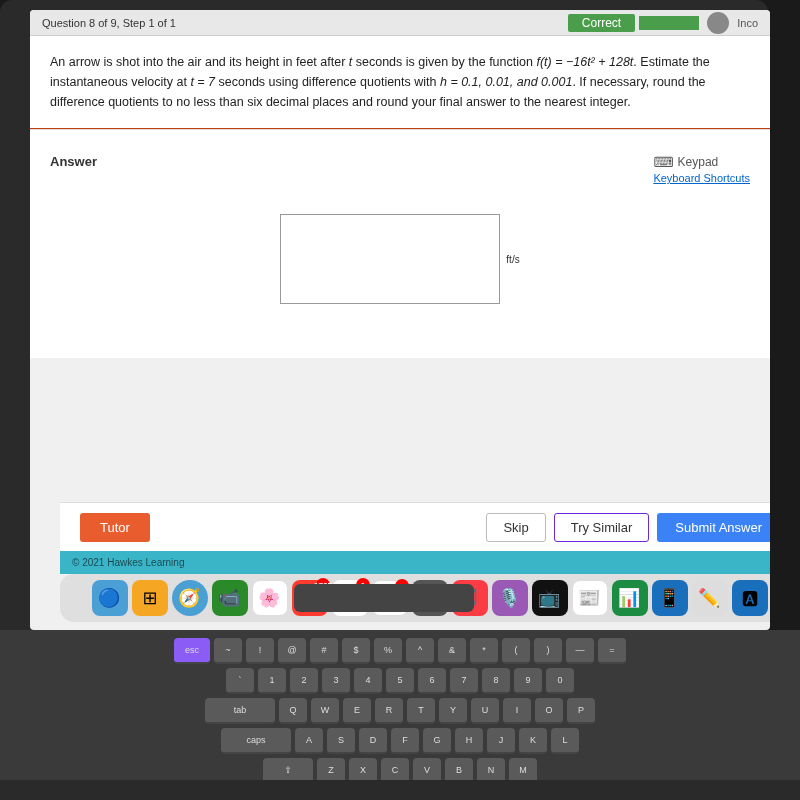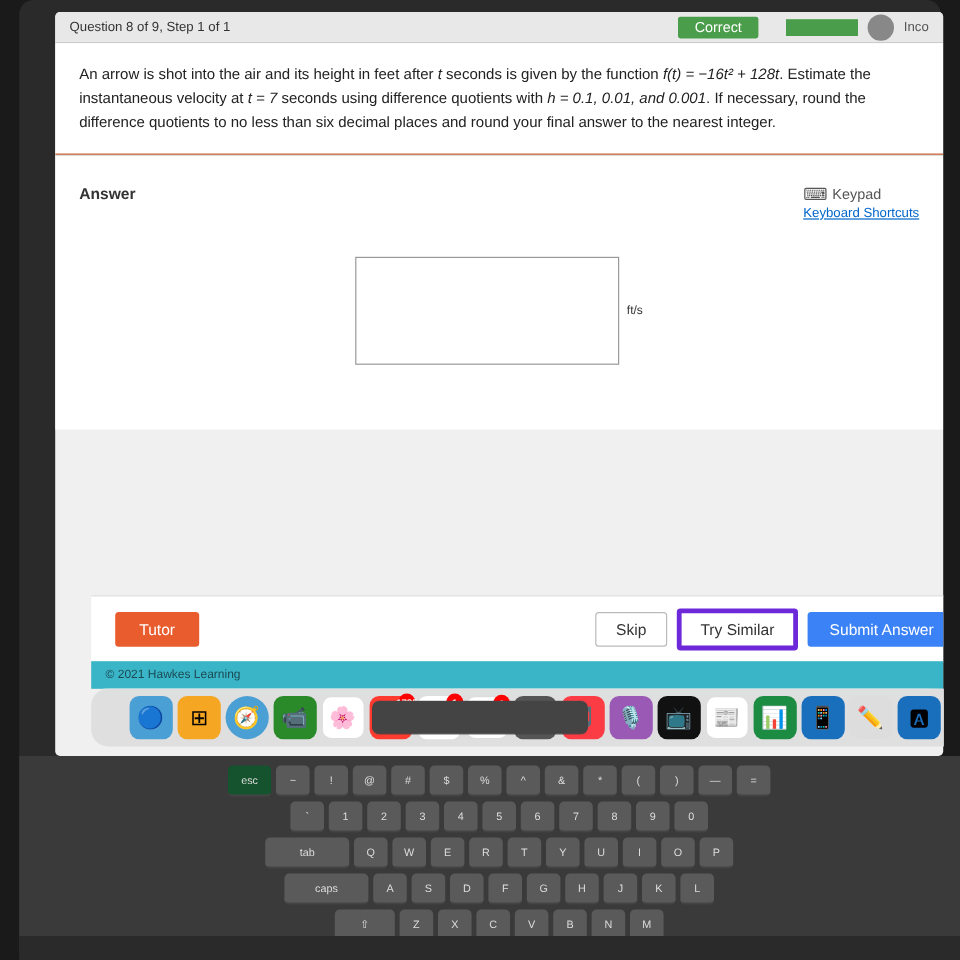--- a/index.html
+++ b/index.html
@@ -9,21 +9,21 @@
       background: #1a1a1a;
       font-family: -apple-system, BlinkMacSystemFont, 'Helvetica Neue', Arial, sans-serif;
       overflow: hidden;
       position: relative;
     }
 
     
     .laptop-outer {
       position: absolute;
       top: 0;
-      left: 16px;
+      left: 0;
       width: 768px;
       height: 800px;
       background: #2a2a2a;
       border-radius: 12px 12px 0 0;
     }
 
     
     .screen {
       position: absolute;
       top: 10px;
@@ -52,21 +52,21 @@
       flex: 1;
     }
 
     .status-correct {
       background: #4a9d4a;
       color: white;
       padding: 2px 14px;
       font-size: 12px;
       font-weight: 500;
       border-radius: 2px;
-      margin-right: 23px;
+      margin-right: 4px;
     }
 
     .status-bar-fill {
       width: 60px;
       height: 14px;
       background: #4a9d4a;
       display: inline-block;
       vertical-align: middle;
       margin-right: 8px;
     }
@@ -206,21 +206,21 @@
       border: 1px solid #bbb;
       padding: 6px 16px;
       font-size: 13px;
       border-radius: 3px;
       cursor: pointer;
       color: #333;
     }
 
     .try-similar-btn {
       background: white;
-      border: 4px solid #6d28d9;
+      border: 1px solid #6d28d9;
       padding: 6px 16px;
       font-size: 13px;
       border-radius: 3px;
       cursor: pointer;
       color: #333;
     }
 
     .submit-btn {
       background: #3b82f6;
       color: white;
@@ -318,21 +318,21 @@
       justify-content: center;
       height: 26px;
       min-width: 28px;
       padding: 0 4px;
       border-bottom: 2px solid #444;
     }
 
     .key.wide { min-width: 50px; }
     .key.wider { min-width: 70px; }
     .key.esc-key { 
-      background: #14532d; 
+      background: #8b5cf6; 
       min-width: 36px;
     }
 
     
     .laptop-bottom {
       position: absolute;
       bottom: 0;
       left: 0;
       width: 800px;
       height: 20px;

